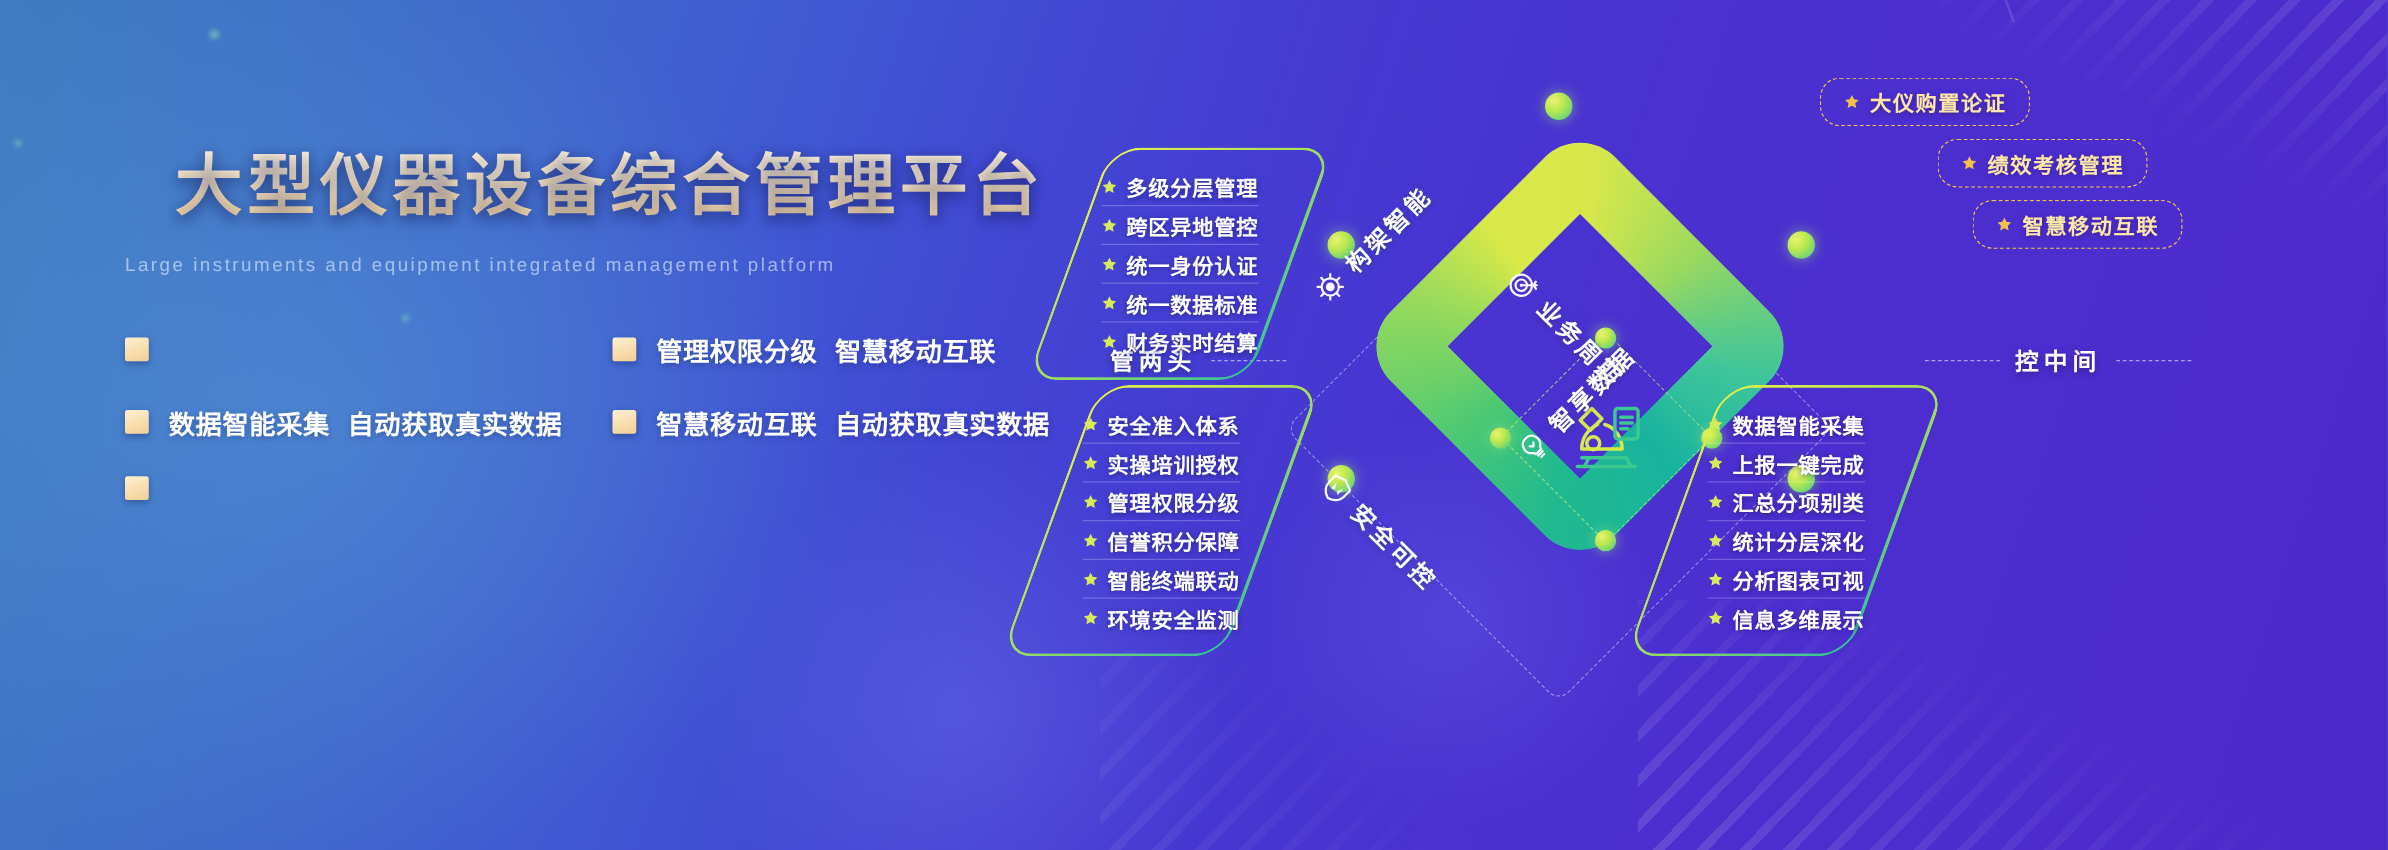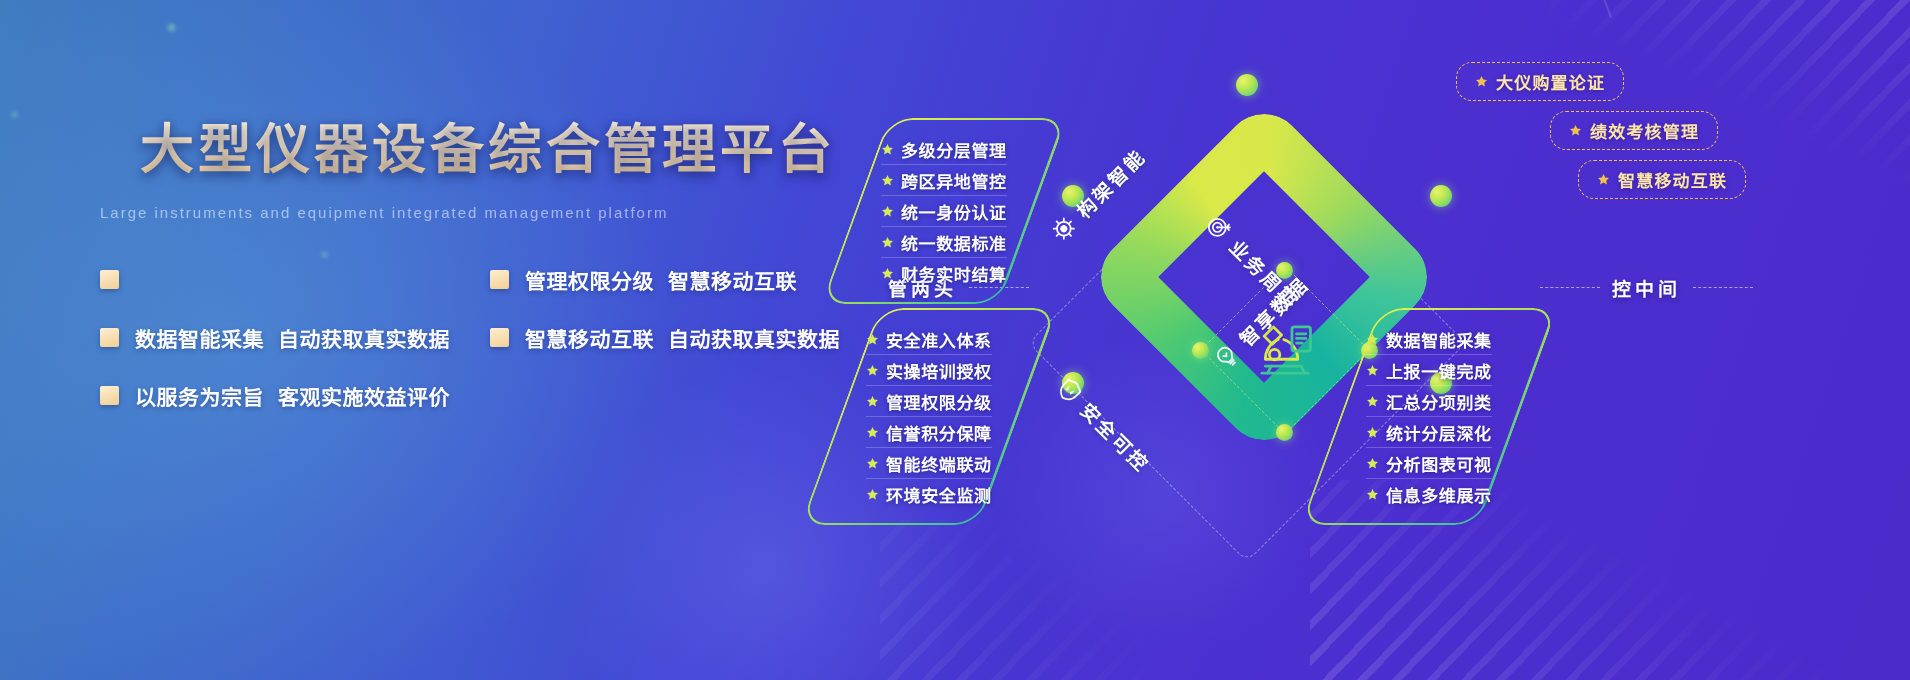--- a/index.html
+++ b/index.html
@@ -242,21 +242,20 @@
       <div class="feature-item">
         <span class="feature-bullet"></span>
         <span class="feature-text"><span>数据智能采集</span><span class="seg2">自动获取真实数据</span></span>
       </div>
       <div class="feature-item">
         <span class="feature-bullet"></span>
         <span class="feature-text"><span>智慧移动互联</span><span class="seg2">自动获取真实数据</span></span>
       </div>
       <div class="feature-item">
         <span class="feature-bullet"></span>
-        <span class="feature-text"><span>以服务为宗旨</span><span class="seg2">客观实施效益评价</span></span>
       </div>
     </div>
   </div>
 
   <div id="diagram">
 
     <div id="outer-diamond"></div>
 
     <div class="node-dot" style="left:396px;top:74px;"></div>
     <div class="node-dot" style="left:222px;top:185px;"></div>

